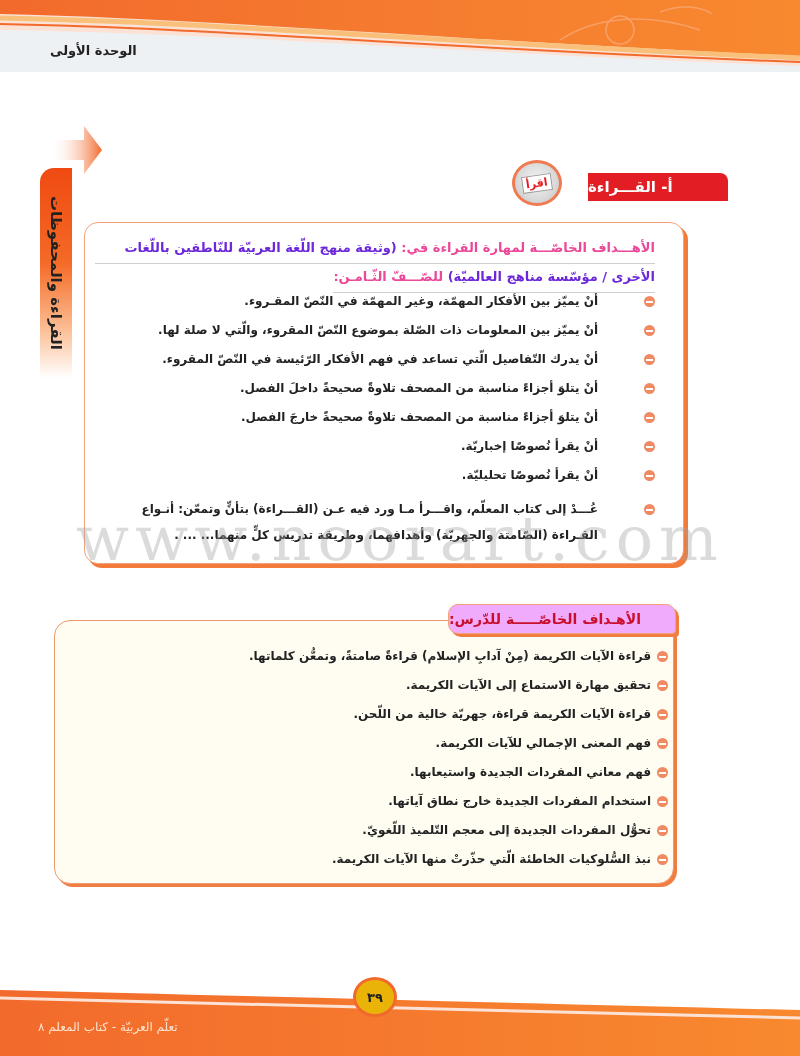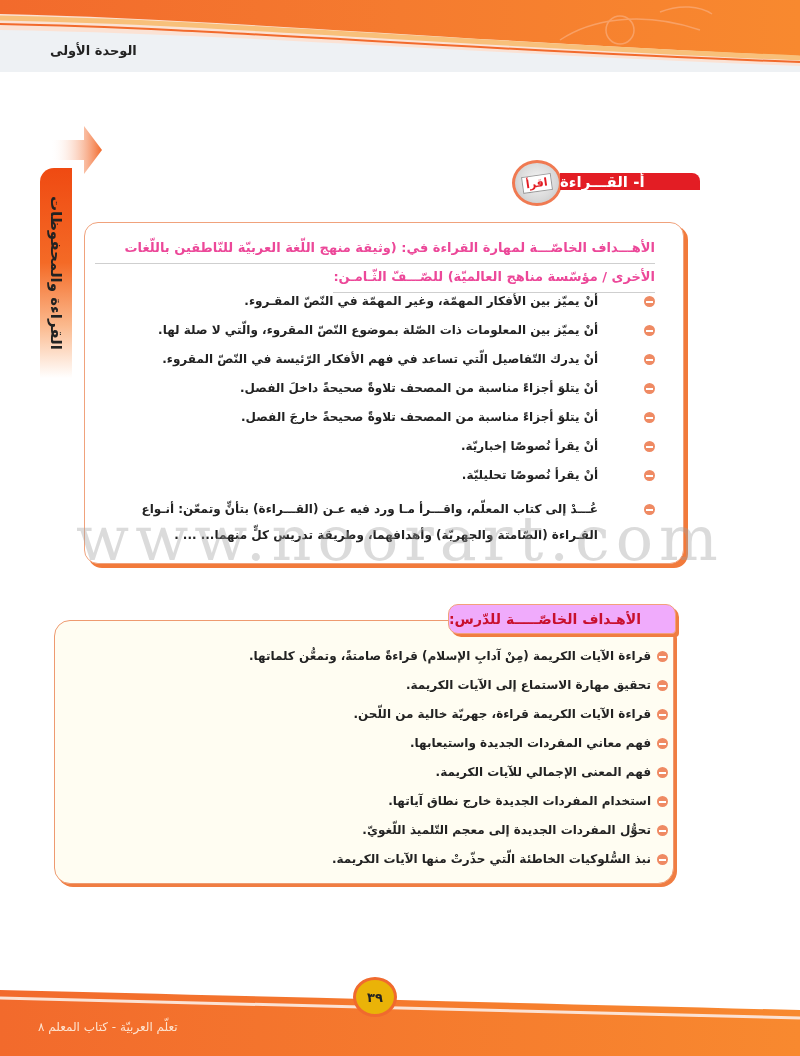--- a/index.html
+++ b/index.html
@@ -16,36 +16,36 @@
     
     .side-arrow { position: absolute; left: 50px; top: 126px; width: 52px; height: 50px; }
     .side-tab { position: absolute; left: 40px; top: 168px; width: 32px; height: 210px;
       border-radius: 14px 0 0 0;
       background: linear-gradient(180deg, #ef4a12 0%, #f46a26 45%, #fbb98d 75%, #ffffff 100%); }
     .side-tab-label { position: absolute; left: 40px; top: 168px; width: 32px; height: 210px;
       writing-mode: vertical-rl; display: flex; align-items: center; justify-content: center;
       font-size: 15px; font-weight: bold; color: #222; letter-spacing: 1px; }
 
     
-    .section-head { position: absolute; left: 560px; top: 173px; width: 140px; height: 17px;
+    .section-head { position: absolute; left: 588px; top: 173px; width: 140px; height: 28px;
       background: #e31d24; border-radius: 0 8px 0 0; color: #fff; font-size: 15px; font-weight: bold;
       display: flex; align-items: center; justify-content: flex-end; padding-right: 14px; }
     .read-badge { position: absolute; left: 512px; top: 160px; width: 50px; height: 46px; border-radius: 50%;
       background: radial-gradient(circle at 50% 45%, #f5f5f5 0%, #d9d9d9 60%, #bdbdbd 100%);
       border: 3px solid #f07a52; display: flex; align-items: center; justify-content: center; }
     .read-badge span { font-size: 11px; font-weight: bold; color: #e31d24; background: #fff; padding: 1px 3px; transform: rotate(-8deg); border: 1px solid #999; }
 
     
     .box1 { position: absolute; left: 84px; top: 222px; width: 600px; height: 342px;
       border: 1.5px solid #f0a27c; border-radius: 14px; background: #ffffff;
       box-shadow: 4px 4px 0 #f27a3b; }
     .box1-title { position: absolute; right: 28px; top: 12px; width: 560px; text-align: right;
       font-size: 13px; font-weight: bold; line-height: 26px; }
     .box1-title .red { color: #ec4899; }
-    .box1-title .blue { color: #ec4899; }
+    .box1-title .blue { color: #6d28d9; }
     .box1-title .line { display: block; }
     .box1-title .line2 { display: inline-block; border-bottom: 1px solid #cfcfcf; padding-bottom: 2px; }
     .box1-title .line1 { border-bottom: 1px solid #cfcfcf; padding-bottom: 2px; }
 
     .list { position: absolute; list-style: none; }
     .list1 { right: 28px; top: 70px; width: 560px; }
     .list li { display: flex; flex-direction: row; align-items: flex-start; font-size: 12px; font-weight: bold; color: #222;
       line-height: 16px; }
     .list1 li { margin-bottom: 13px; gap: 40px; }
     .bullet { flex: 0 0 auto; width: 11px; height: 11px; border-radius: 50%; margin-left: 6px; margin-top: 3px;
@@ -174,25 +174,25 @@
   <li>
       <span class="bullet"></span>
       <span>تحقيق مهارة الاستماع إلى الآيات الكريمة.</span>
     </li>
   <li>
       <span class="bullet"></span>
       <span>قراءة الآيات الكريمة قراءة، جهريّة خالية من اللّحن.</span>
     </li>
   <li>
       <span class="bullet"></span>
+      <span>فهم المعنى الإجمالي للآيات الكريمة.</span>
+    </li>
+  <li>
+      <span class="bullet"></span>
       <span>فهم معاني المفردات الجديدة واستيعابها.</span>
-    </li>
-  <li>
-      <span class="bullet"></span>
-      <span>فهم المعنى الإجمالي للآيات الكريمة.</span>
     </li>
   <li>
       <span class="bullet"></span>
       <span>استخدام المفردات الجديدة خارج نطاق آياتها.</span>
     </li>
   <li>
       <span class="bullet"></span>
       <span>تحوُّل المفردات الجديدة إلى معجم التّلميذ اللّغويّ.</span>
     </li>
   <li>

